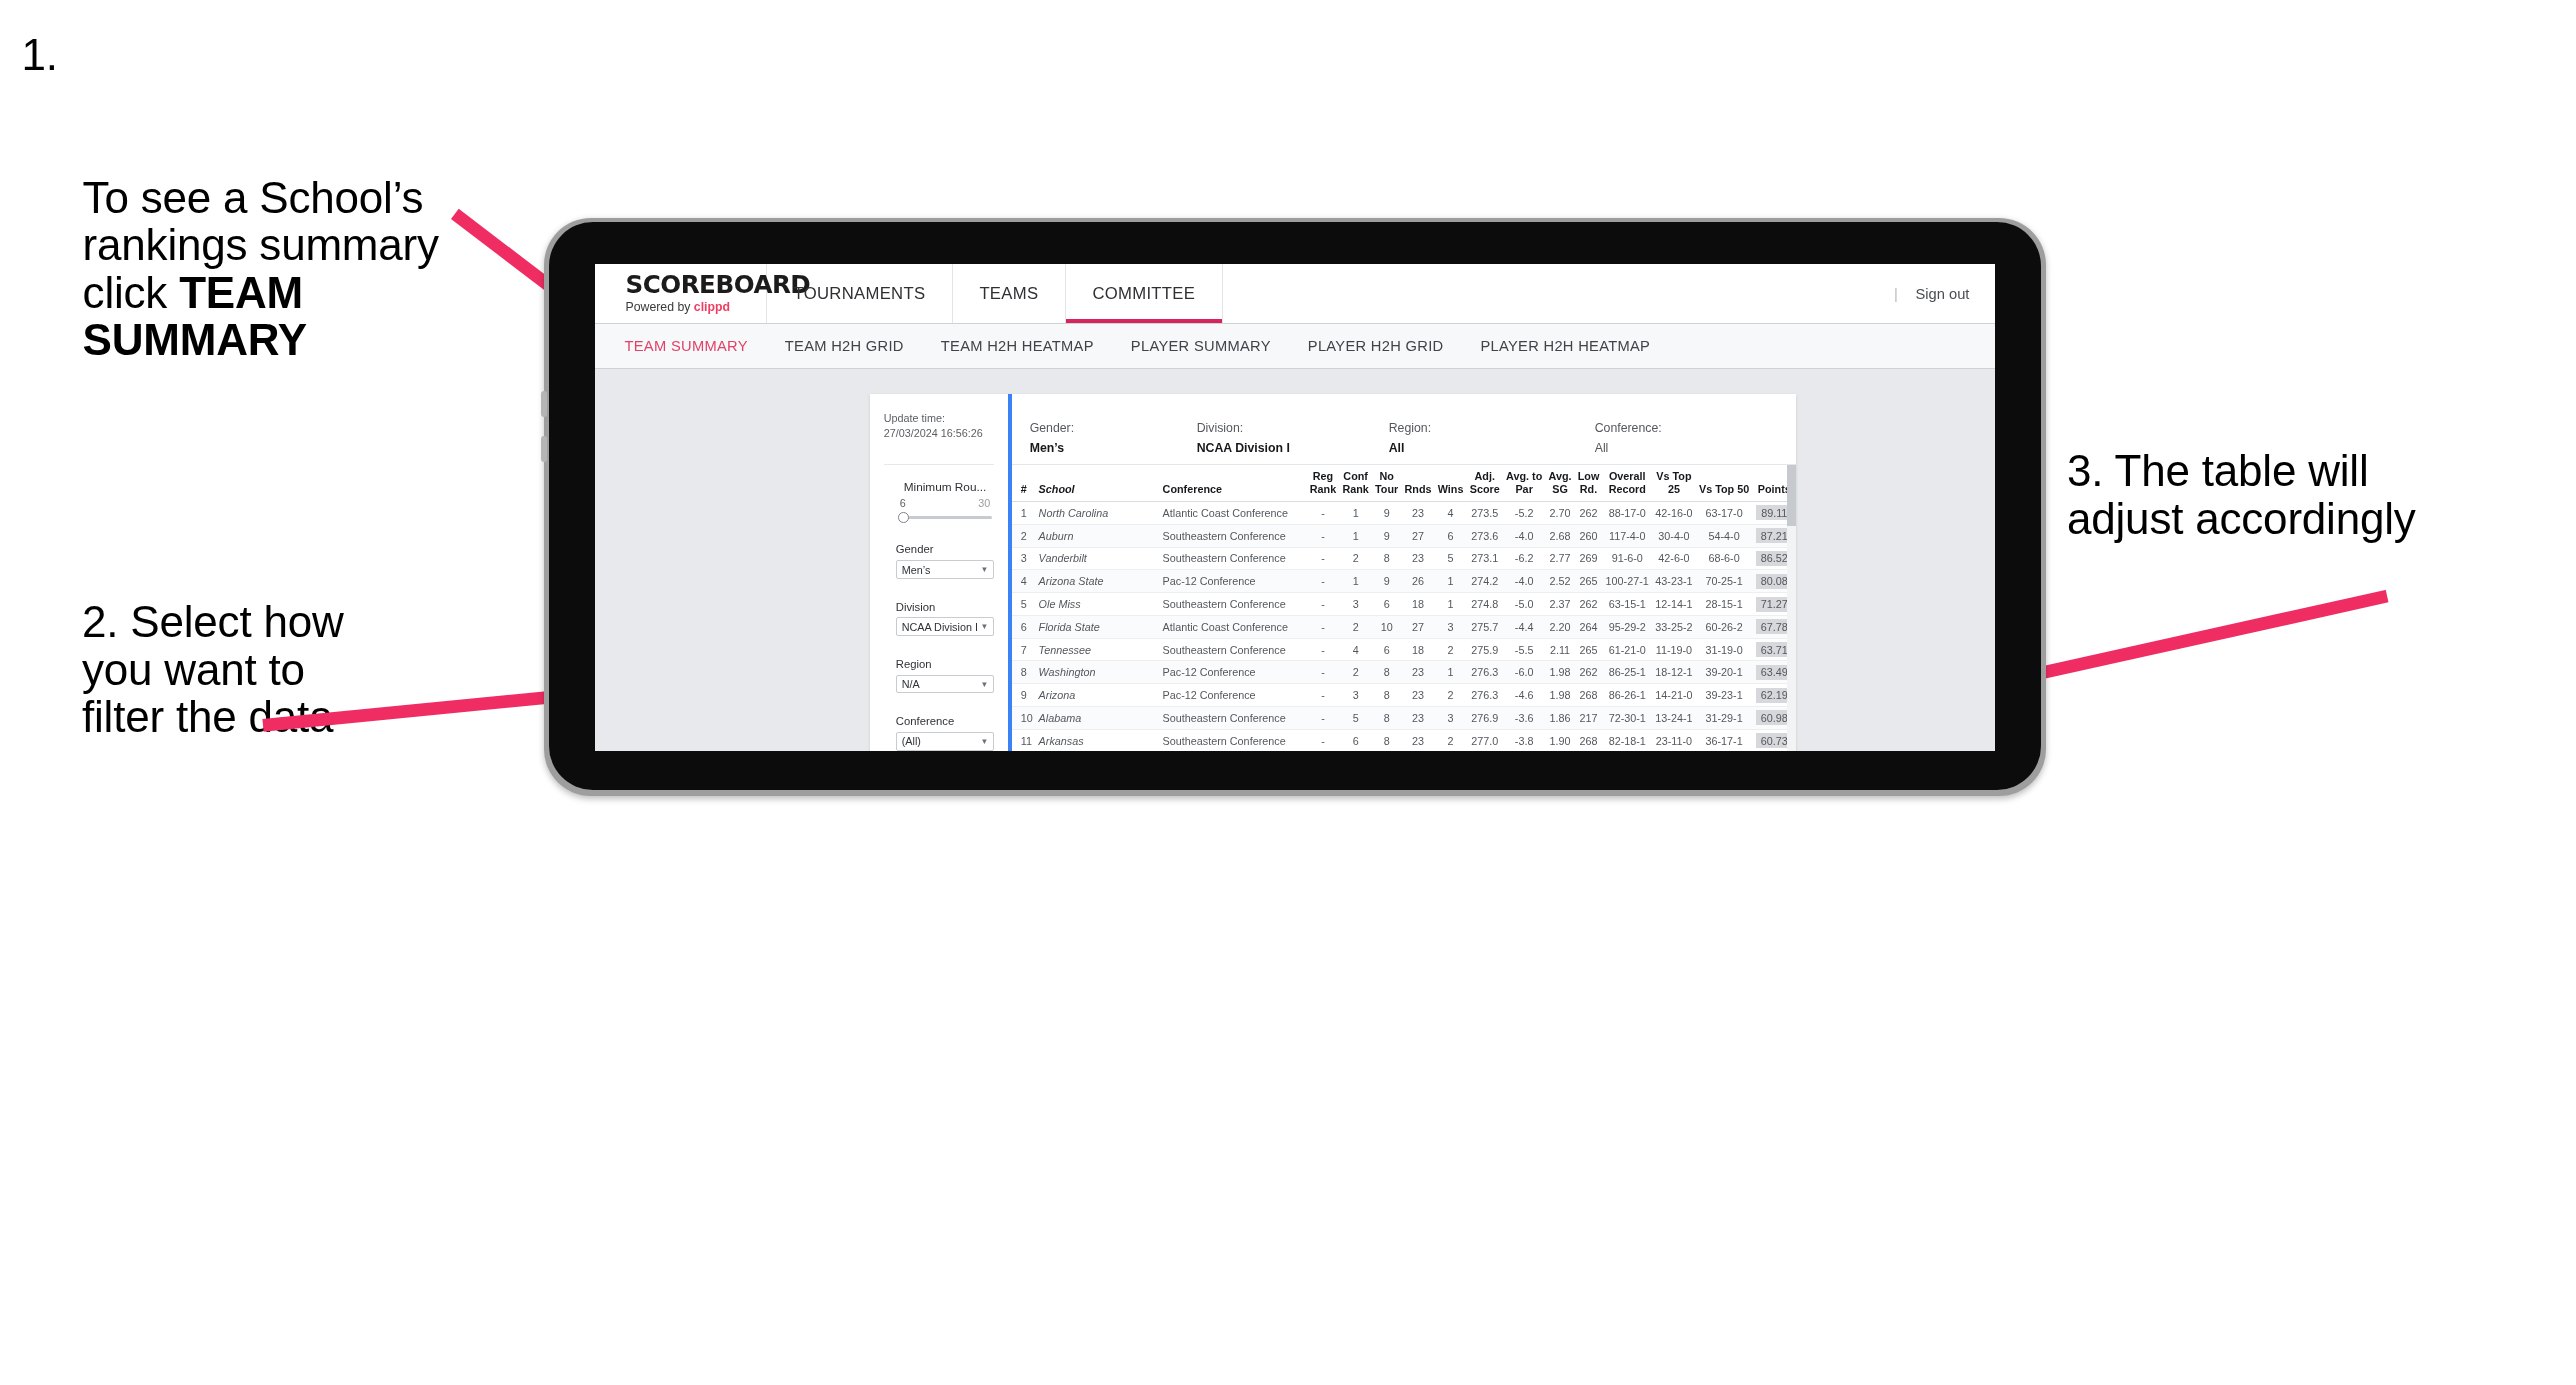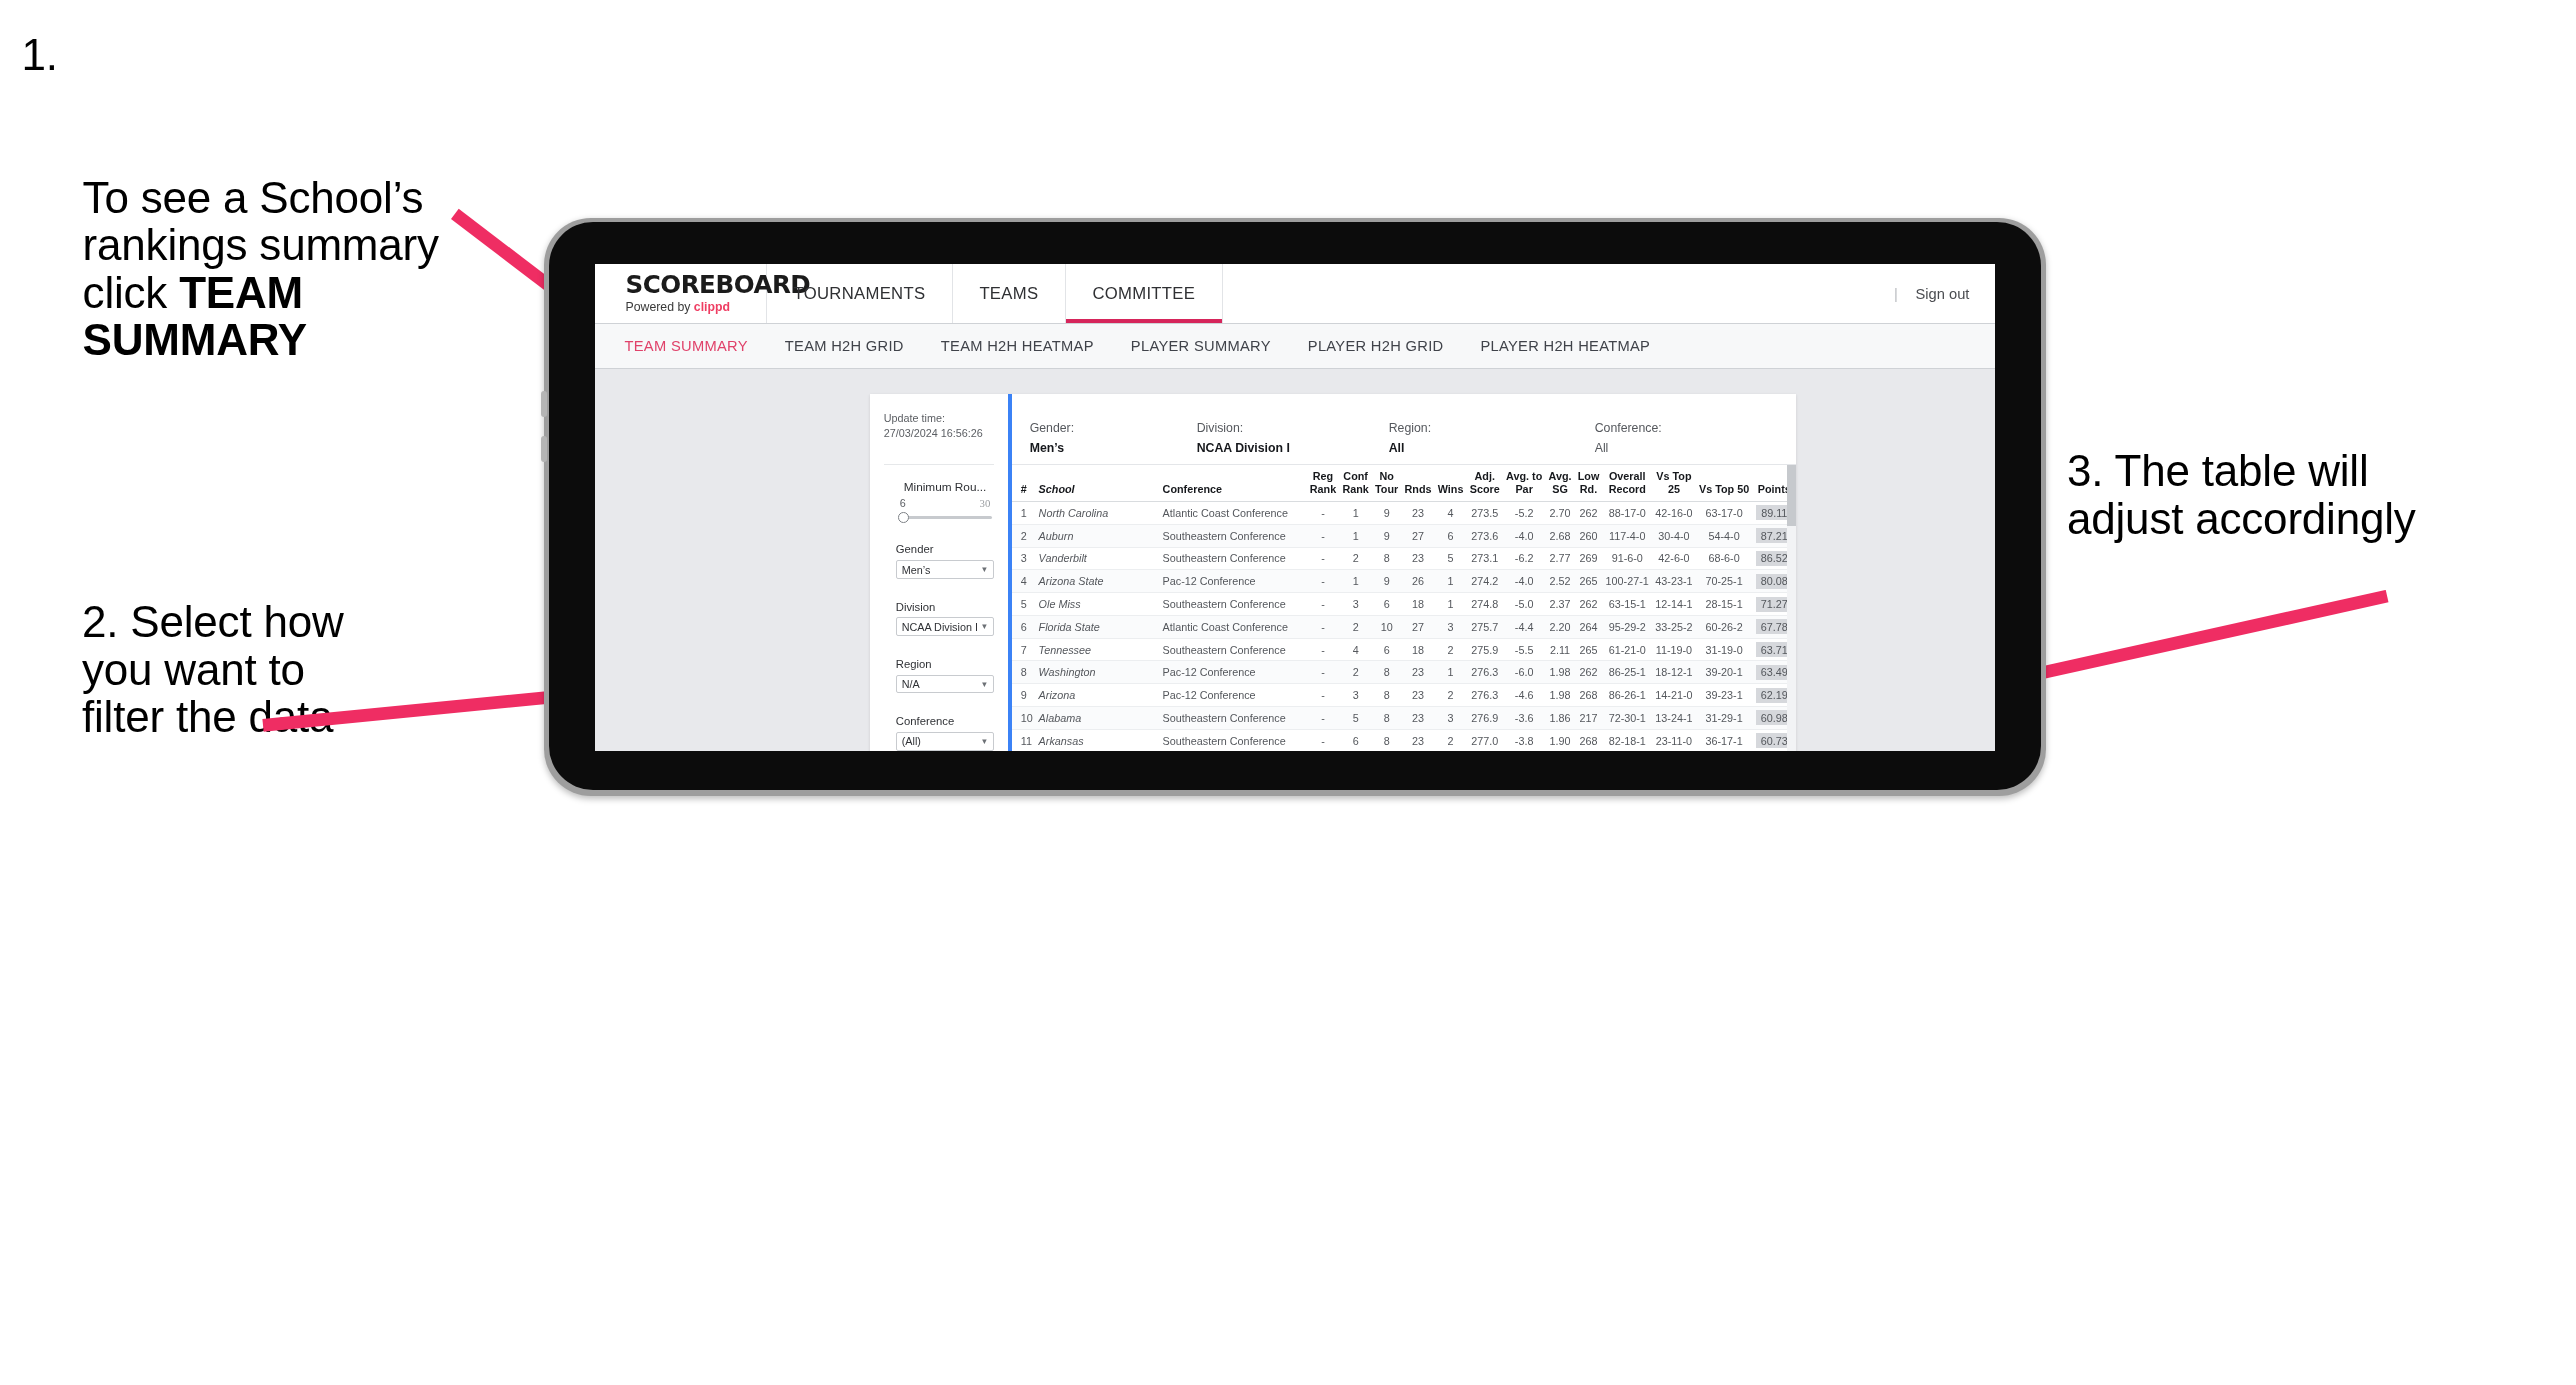--- a/index.html
+++ b/index.html
@@ -112,21 +112,21 @@
   .f-block { margin-bottom:21.6px;margin-left:12px; }
   .f-label { font-size:11.3px; color:#2f3135; margin-bottom:4.9px; }
   .f-select {
     height:18.7px; border:1px solid #c8cbcf; background:#fff; border-radius:2px;
     display:flex; align-items:center; padding:0 4.9px; font-size:10.8px; color:#2f3135;
   }
   .f-select .caret { margin-left:auto; font-size:7.9px; color:#6c7075; }
   .slider-title { text-align:center; font-size:11.8px; color:#2f3135; margin-bottom:2.9px; }
   .slider-vals { display:flex; justify-content:space-between; font-size:10.8px;
                  color:#5b5e63; padding:0 3.9px 2.9px 3.9px; }
-  .slider-vals .max { color:#9a9da1;font-family:Liberation Serif, serif; }
+  .slider-vals .max { color:#9a9da1; }
   .slider-track { position:relative; height:9.8px; }
   .slider-track .rail { position:absolute; left:5.9px; right:2px; top:3.9px; height:2.9px;
                         background:#c7cace; border-radius:2px; }
   .slider-track .knob { position:absolute; left:2px; top:0px; width:10.8px; height:10.8px;
                         border:1.5px solid #7e8287; border-radius:50%; background:#fff; }
 
   
   #table-pane { flex:1; display:flex; flex-direction:column; min-width:0; position:relative; }
   #card-head { padding:13.8px 17.7px 9.8px 17.7px; }
   #card-title { font-family:"DejaVu Sans", sans-serif; font-weight:700; font-size:18.7px;

